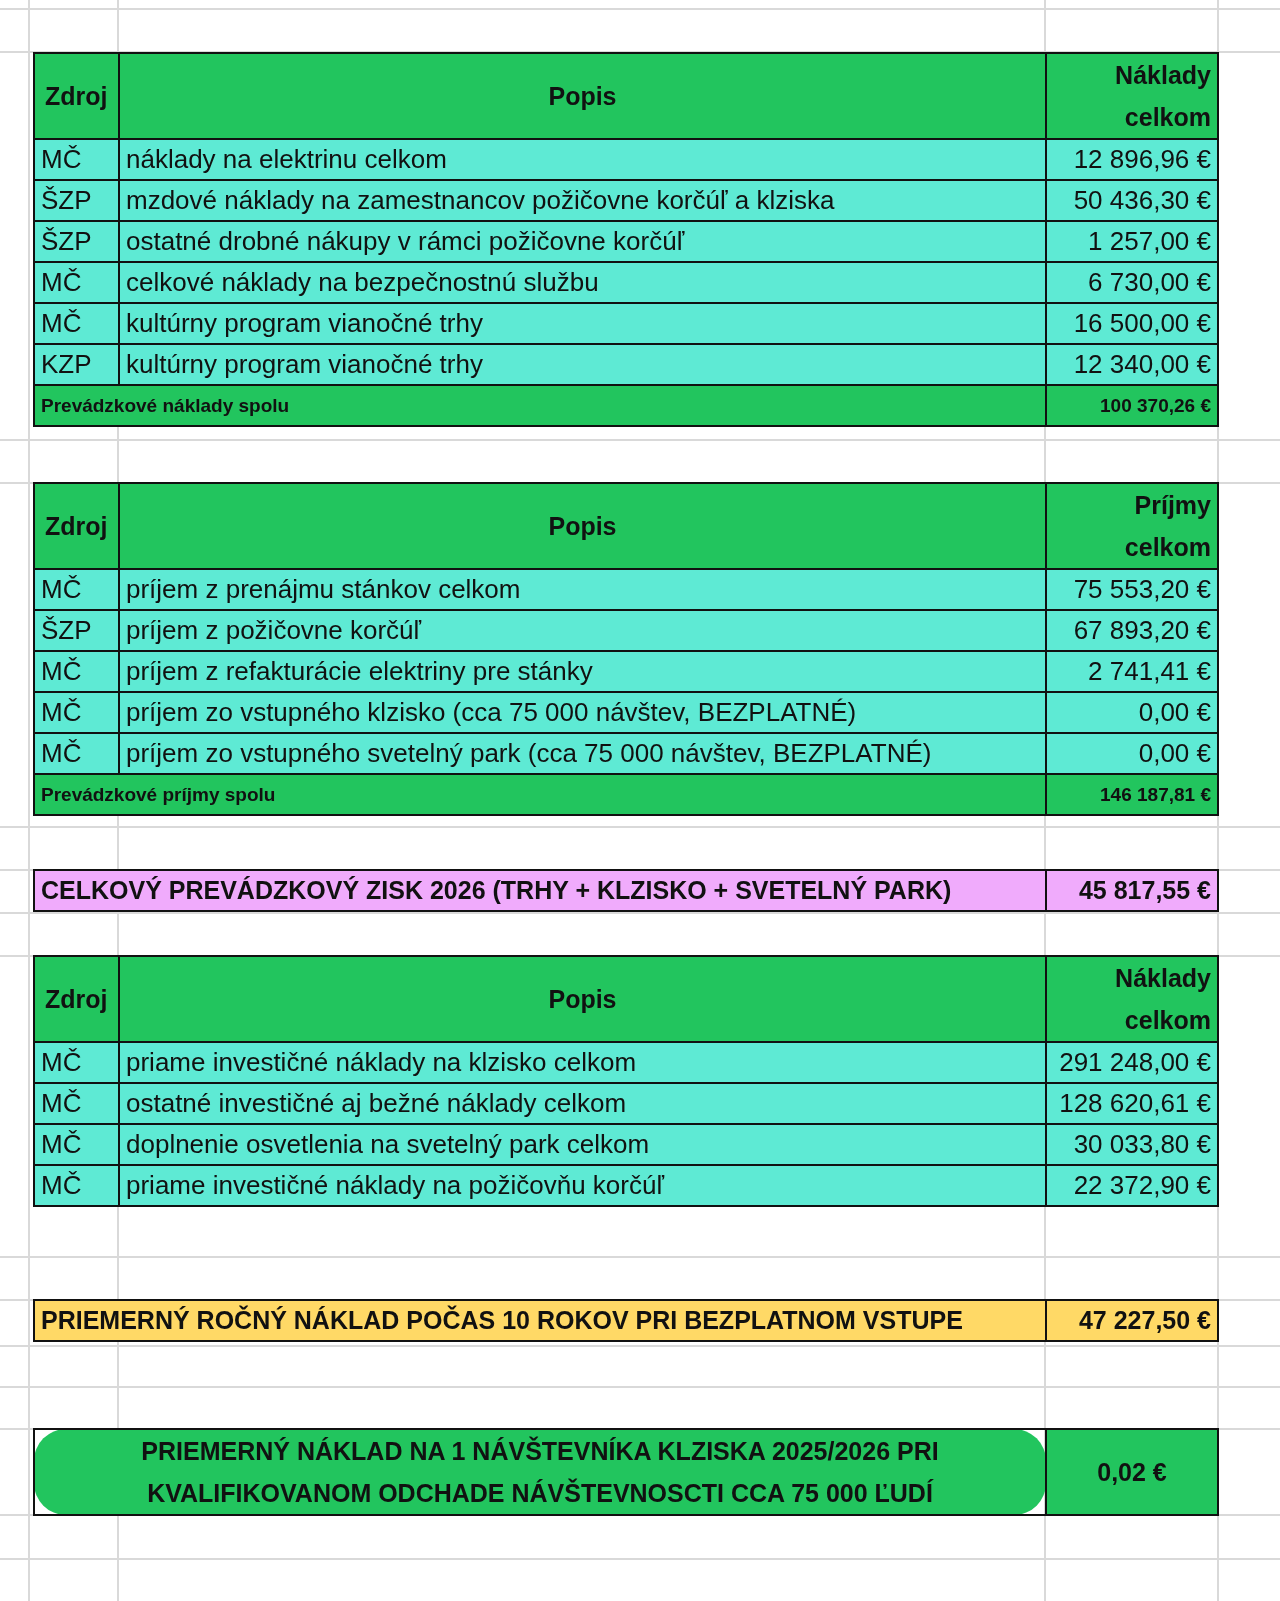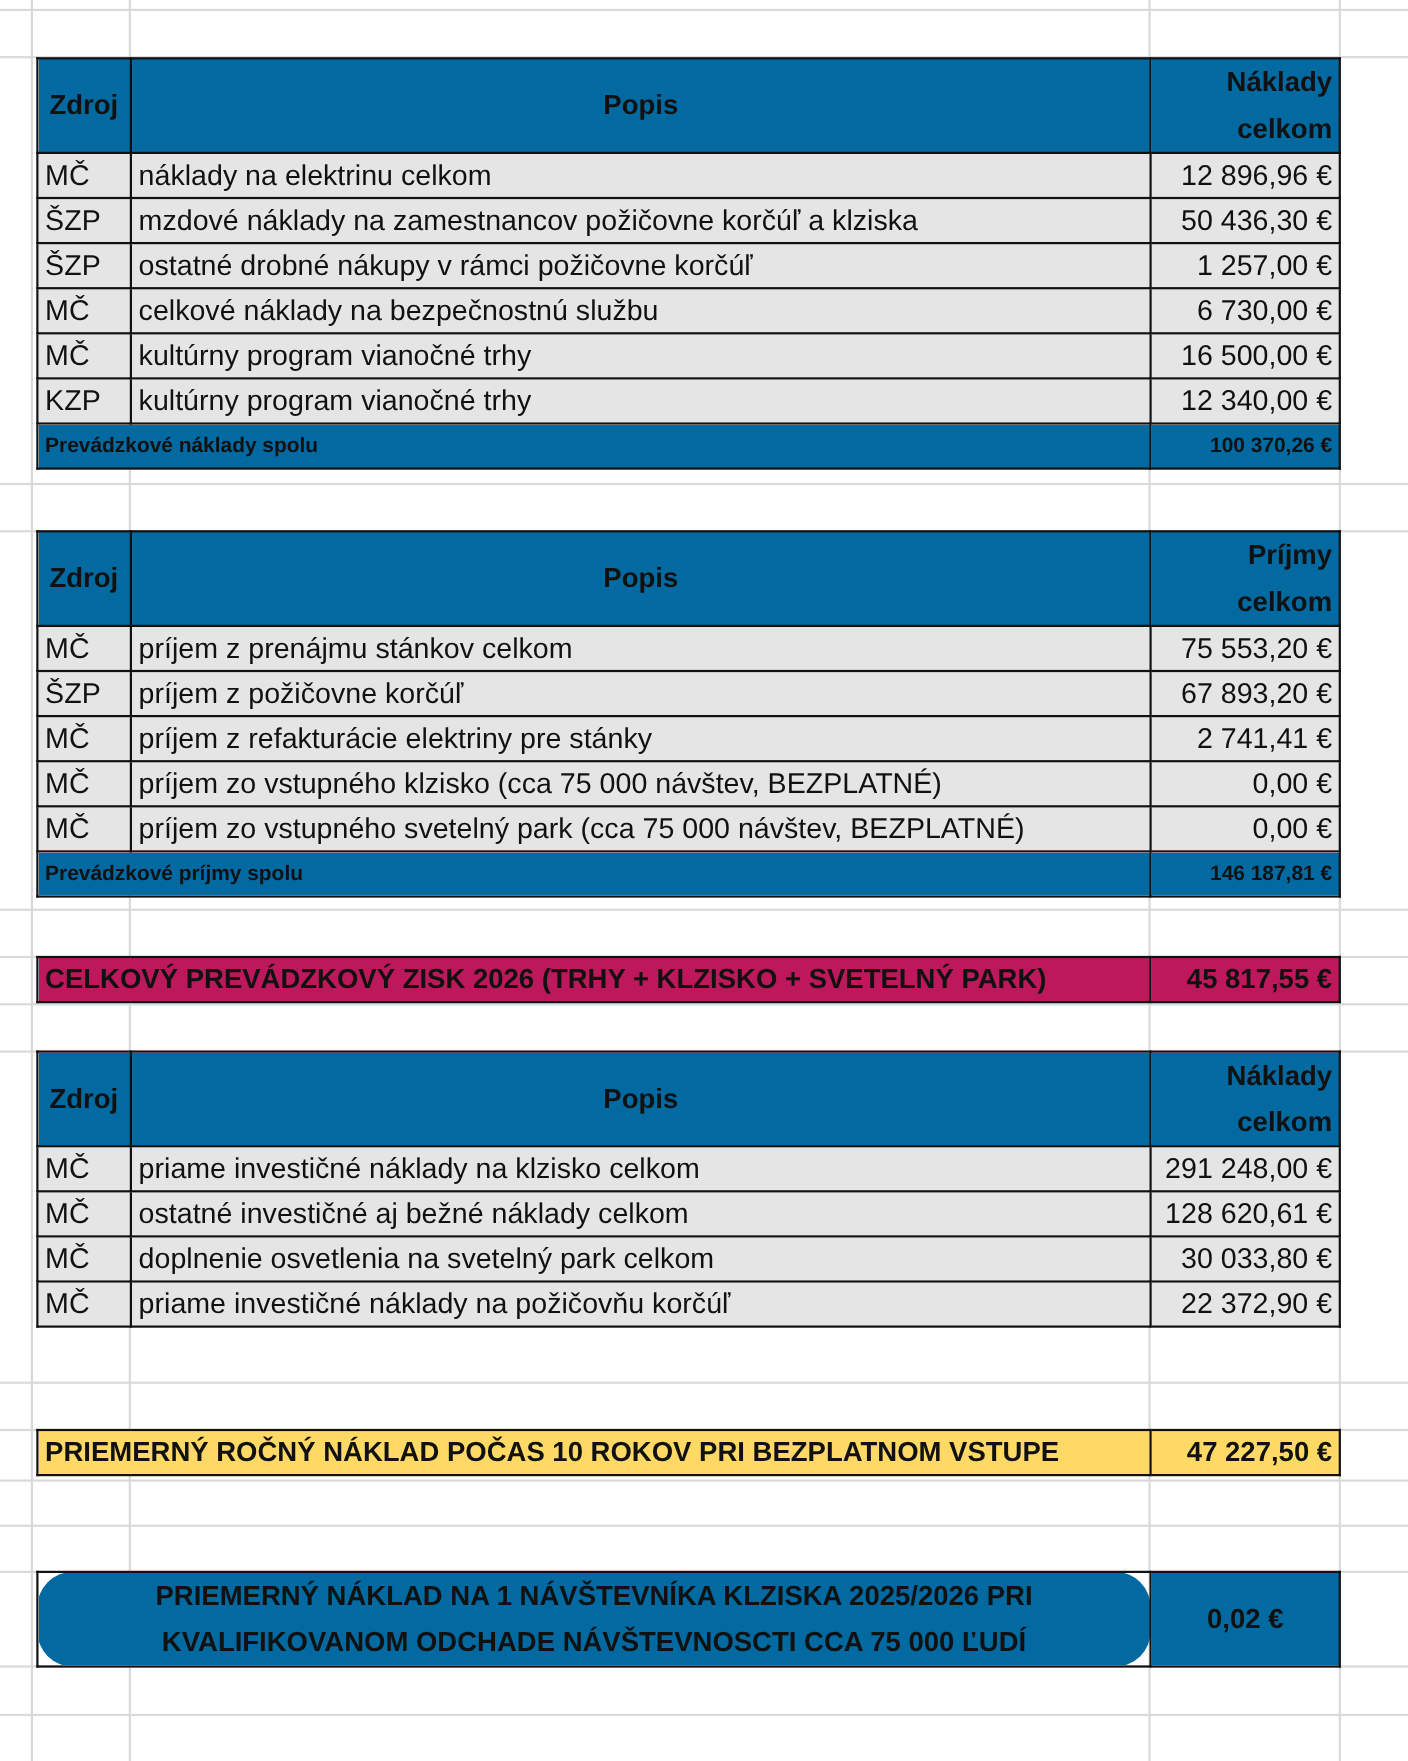--- a/index.html
+++ b/index.html
@@ -7,24 +7,24 @@
          font-family:"Liberation Sans", "DejaVu Sans", sans-serif; color:#111; }
   .grid { position:absolute; inset:0; pointer-events:none; }
   .hline { position:absolute; left:0; width:1280px; height:2px; background:#d9d9d9; }
   .vline { position:absolute; top:0; height:1601px; width:2px; background:#d9d9d9; }
 
   .tbl { position:absolute; left:33px; width:1184px; border-collapse:collapse; table-layout:fixed; }
   .tbl td { border:2px solid #111; padding:0 6px; font-size:26px; white-space:nowrap; overflow:hidden; }
   .tbl col.c1 { width:85px; }
   .tbl col.c2 { width:927px; }
   .tbl col.c3 { width:172px; }
-  .yellow { background:#0369a1; }
-  .green { background:#be185d; }
+  .yellow { background:#22c55e; }
+  .green { background:#f0abfc; }
   .orange { background:#ffd966; }
-  .white { background:#e5e5e5; }
+  .white { background:#5eead4; }
   .hdr td { height:82px; font-weight:bold; font-size:25px; }
   .hdr .c-src { text-align:left; padding-left:10px; }
   .hdr .c-desc { text-align:center; }
   .hdr .c-amt { text-align:right; line-height:42px; white-space:normal; }
   .row td { height:39px; line-height:39px; }
   .row .c-amt { text-align:right; padding-right:6px;margin-left:16px; }
   .tot td { height:39px; line-height:39px; font-weight:bold; font-size:19px; }
   .tot .c-amt { text-align:right; padding-right:6px; }
   .big td { height:39px; line-height:39px; font-weight:bold; font-size:25px; }
   .big .c-amt { text-align:right; padding-right:6px; }

